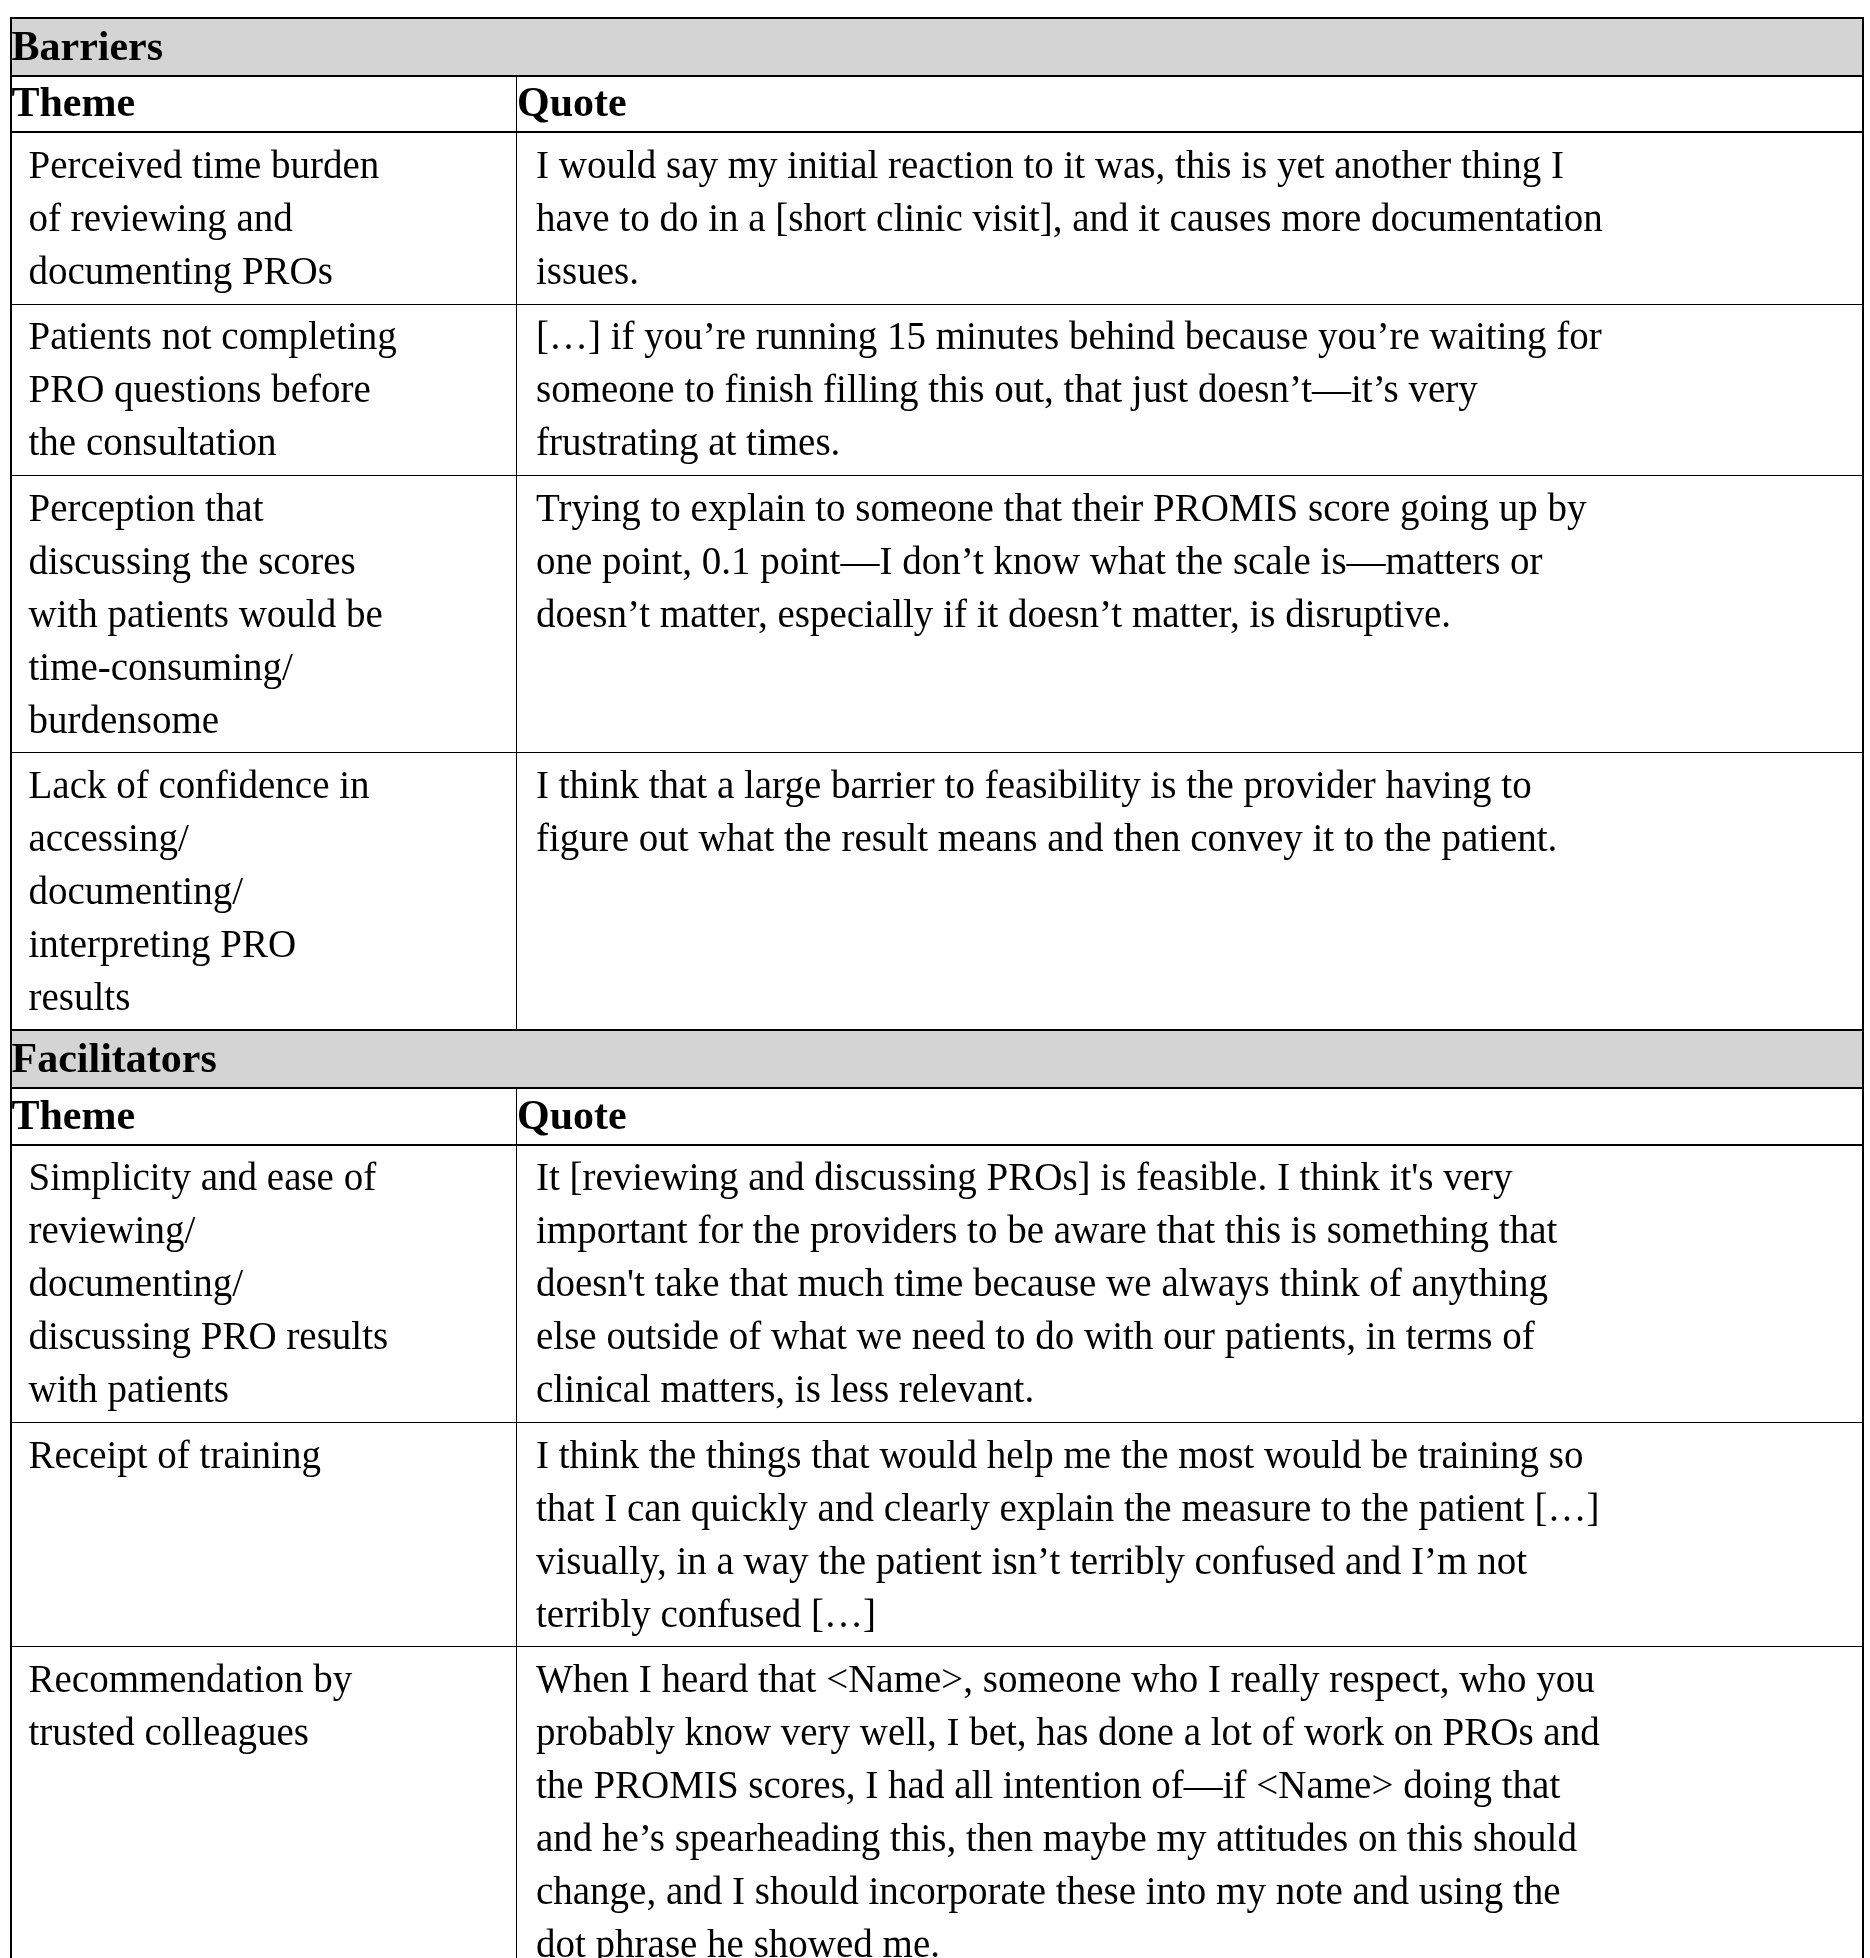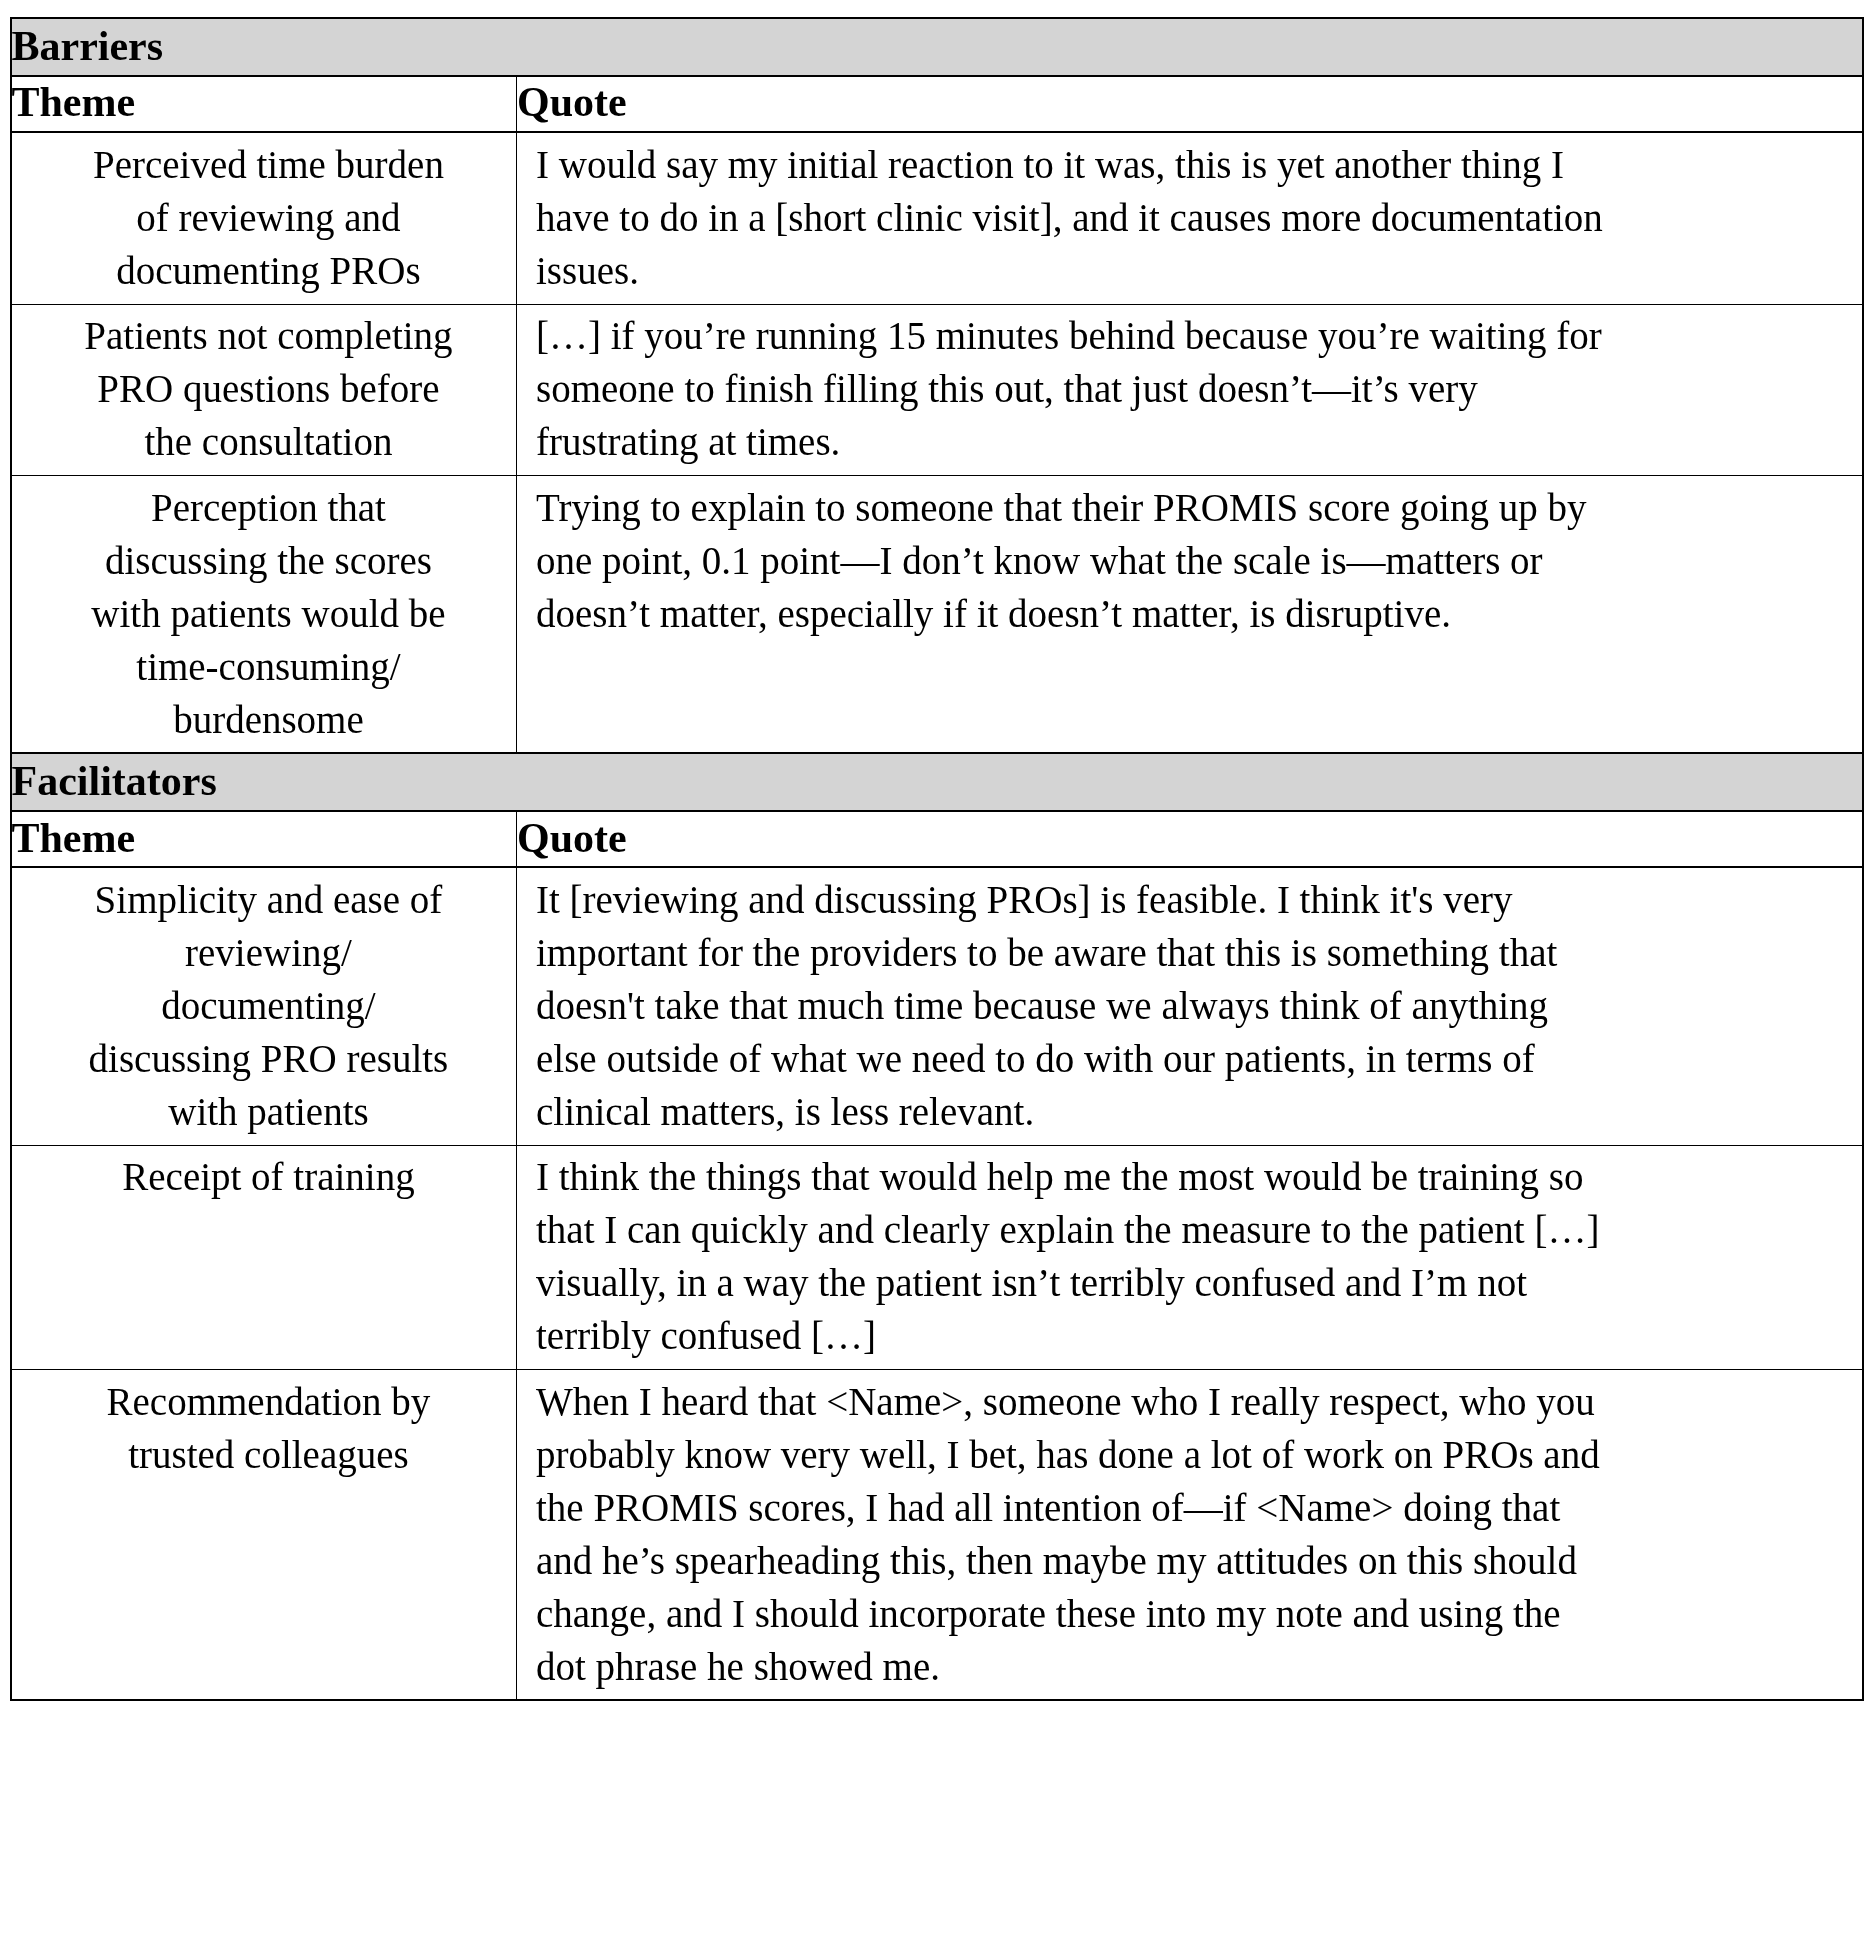--- a/index.html
+++ b/index.html
@@ -56,21 +56,20 @@
   
   td.theme-cell, td.quote-cell {
     font-size: 39px;
     line-height: 53px;
     white-space: pre-line;
     text-align: left;
     font-weight: normal;
   }
   td.theme-cell {
     padding: 4.7px 7.6px 6.6px 17px;
-    text-align: center;
   }
   td.quote-cell {
     padding: 4.7px 13.2px 6.6px 19px;
   }
   tr.body-row td {
     border-top: 1.9px solid #000000;
     border-bottom: 1.9px solid #000000;
   }
 </style>
 </head>
@@ -109,20 +108,29 @@
     <tr class="body-row">
       <td class="theme-cell">Perception that
 discussing the scores
 with patients would be
 time-consuming/
 burdensome</td>
       <td class="quote-cell">Trying to explain to someone that their PROMIS score going up by
 one point, 0.1 point—I don’t know what the scale is—matters or
 doesn’t matter, especially if it doesn’t matter, is disruptive.</td>
     </tr>
+    <tr class="body-row">
+      <td class="theme-cell">Lack of confidence in
+accessing/
+documenting/
+interpreting PRO
+results</td>
+      <td class="quote-cell">I think that a large barrier to feasibility is the provider having to
+figure out what the result means and then convey it to the patient.</td>
+    </tr>
 
     <tr>
       <th class="section-title" colspan="2">Facilitators</th>
     </tr>
     <tr>
       <th class="col-header">Theme</th>
       <th class="col-header">Quote</th>
     </tr>
     <tr class="body-row">
       <td class="theme-cell">Simplicity and ease of

